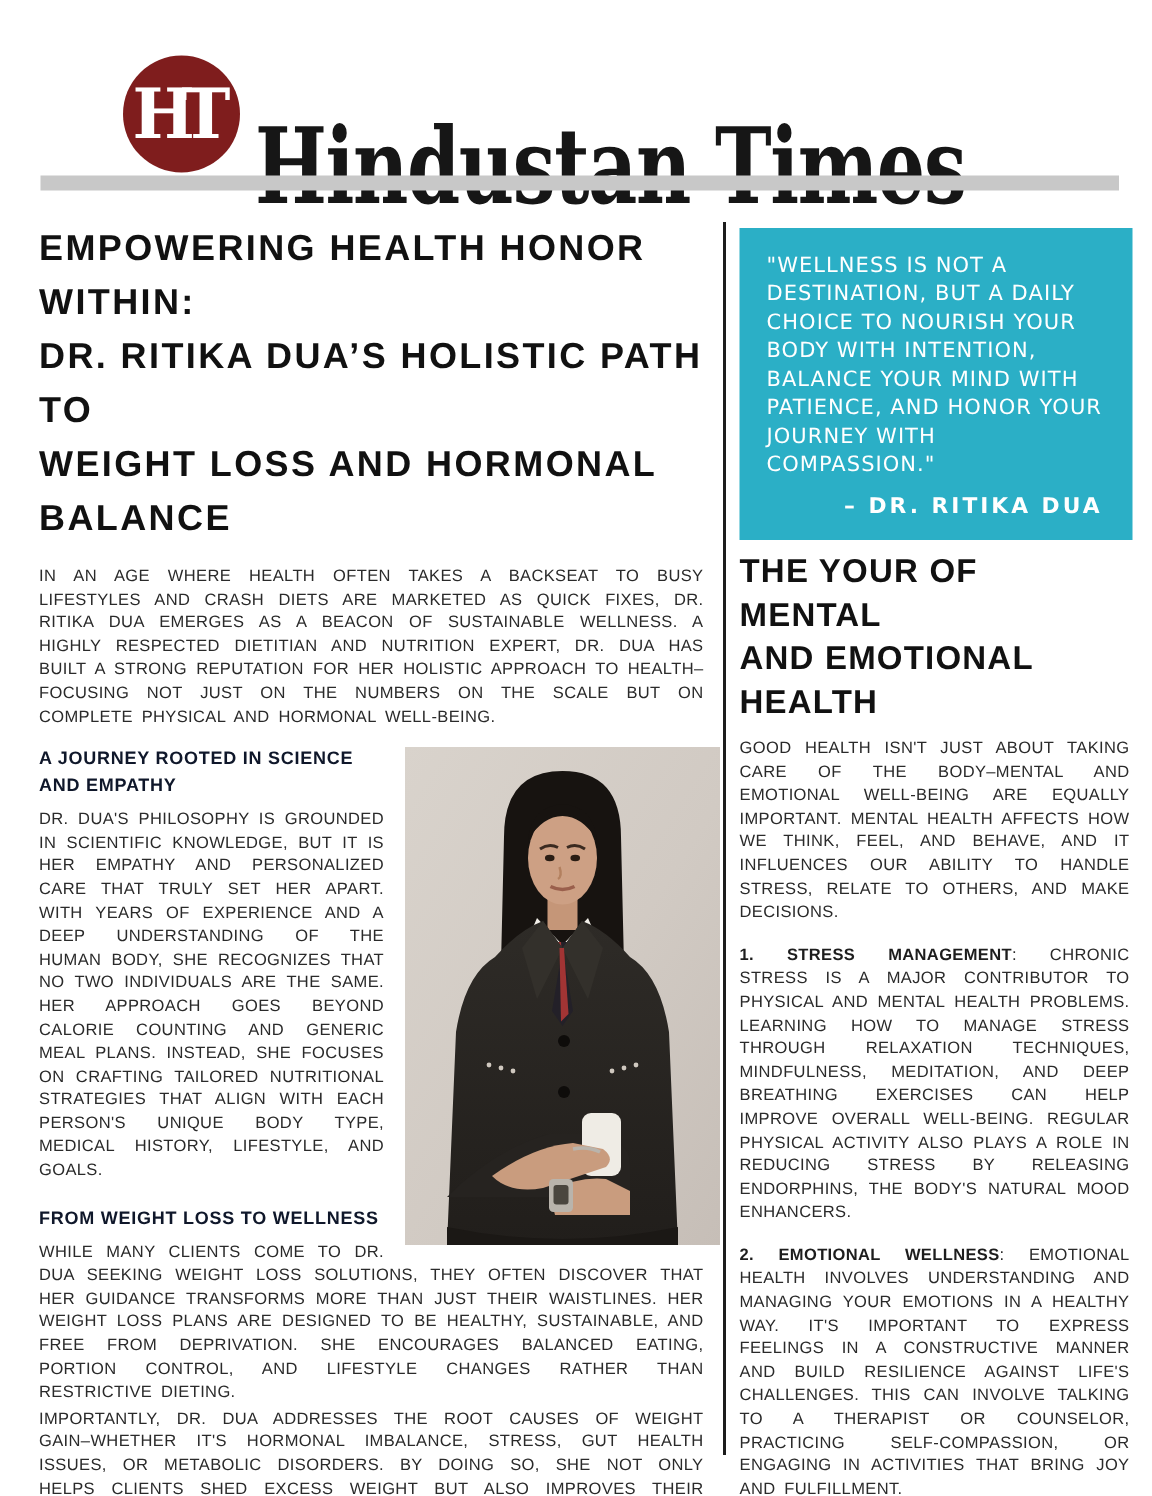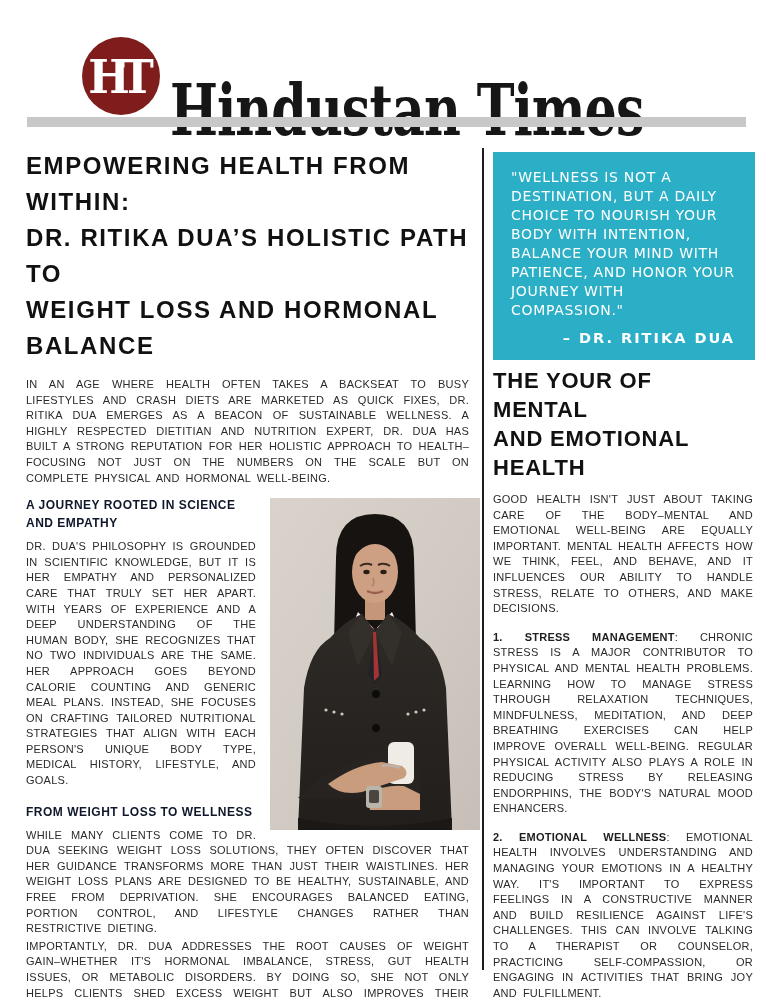--- a/index.html
+++ b/index.html
@@ -77,21 +77,21 @@
     <span class="ht-logo-text">HT</span>
   </div>
   <span class="masthead-title">Hindustan Times</span>
 </div>
 <div class="rule"></div>
 
 <div class="vdivider"></div>
 
 <div class="left-col">
   <h1 class="headline">
-    <span>EMPOWERING HEALTH FROM WITHIN:</span>
+    <span>EMPOWERING HEALTH HONOR WITHIN:</span>
     <span>DR. RITIKA DUA’S HOLISTIC PATH TO</span>
     <span>WEIGHT LOSS AND HORMONAL BALANCE</span>
   </h1>
   <p class="body-text">IN AN AGE WHERE HEALTH OFTEN TAKES A BACKSEAT TO BUSY LIFESTYLES AND CRASH DIETS ARE MARKETED AS QUICK FIXES, DR. RITIKA DUA EMERGES AS A BEACON OF SUSTAINABLE WELLNESS. A HIGHLY RESPECTED DIETITIAN AND NUTRITION EXPERT, DR. DUA HAS BUILT A STRONG REPUTATION FOR HER HOLISTIC APPROACH TO HEALTH–FOCUSING NOT JUST ON THE NUMBERS ON THE SCALE BUT ON COMPLETE PHYSICAL AND HORMONAL WELL-BEING.</p>
 
   <div class="article-flow">
     <div class="portrait">
       <svg viewBox="0 0 210 332" preserveAspectRatio="none">
         <defs>
           <linearGradient id="bgg" x1="0" y1="0" x2="1" y2="1">

